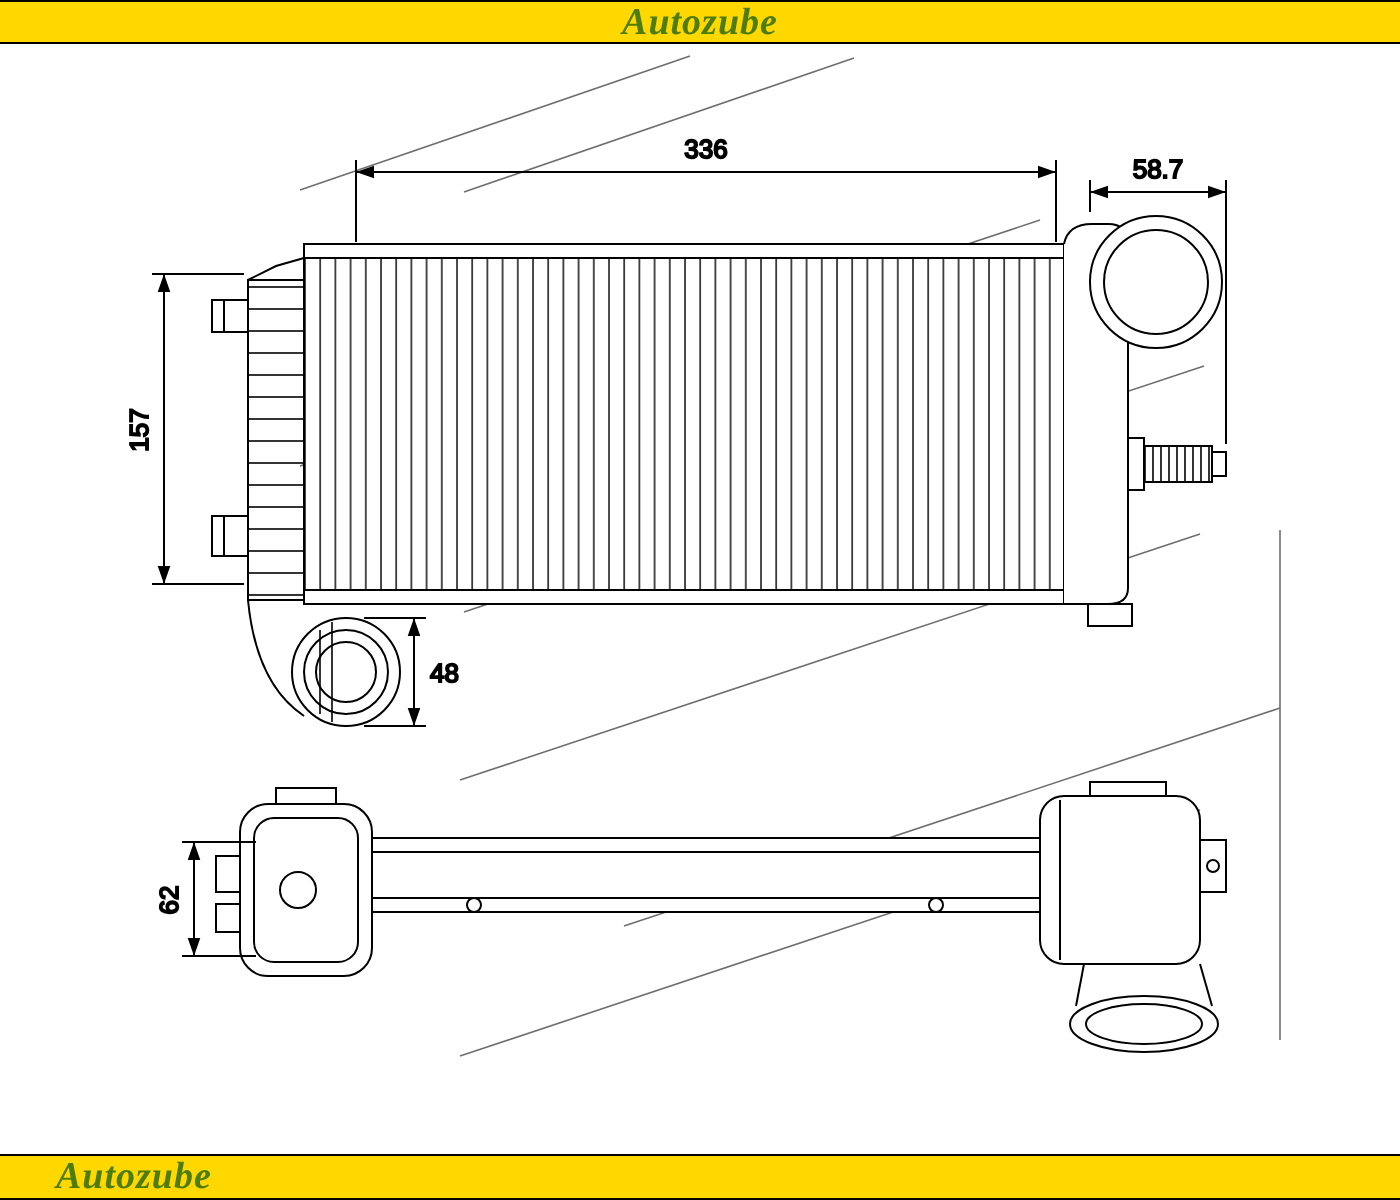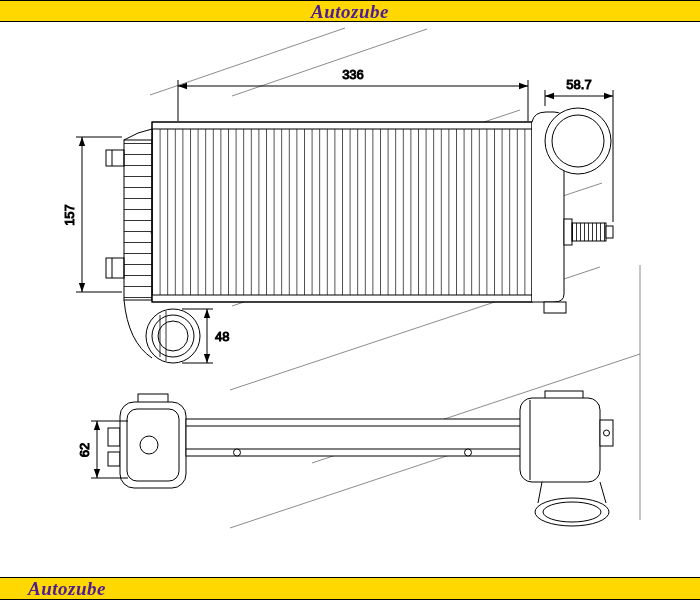--- a/index.html
+++ b/index.html
@@ -9,21 +9,21 @@
   }
   .brandbar{
     position:absolute;left:0;right:0;height:20px;background:#ffd800;
     border-top:1px solid #000;border-bottom:1px solid #000;
     display:flex;align-items:center;z-index:5;
   }
   .brandbar.top{top:0;justify-content:center;}
   .brandbar.bottom{bottom:0;height:21px;justify-content:flex-start;padding-left:28px;}
   .brand{
     font-family:"Liberation Serif",serif;font-style:italic;font-weight:bold;
-    font-size:19px;color:#4c1d95;line-height:1;letter-spacing:0.5px;
+    font-size:19px;color:#4d7c0f;line-height:1;letter-spacing:0.5px;
   }
   svg.drawing{position:absolute;left:0;top:0;z-index:1;}
   svg text{font-family:"Liberation Sans",sans-serif;font-size:13px;fill:#000;}
 </style>
 </head>
 <body>
 
 <div class="page">
 
   <div class="brandbar top">

